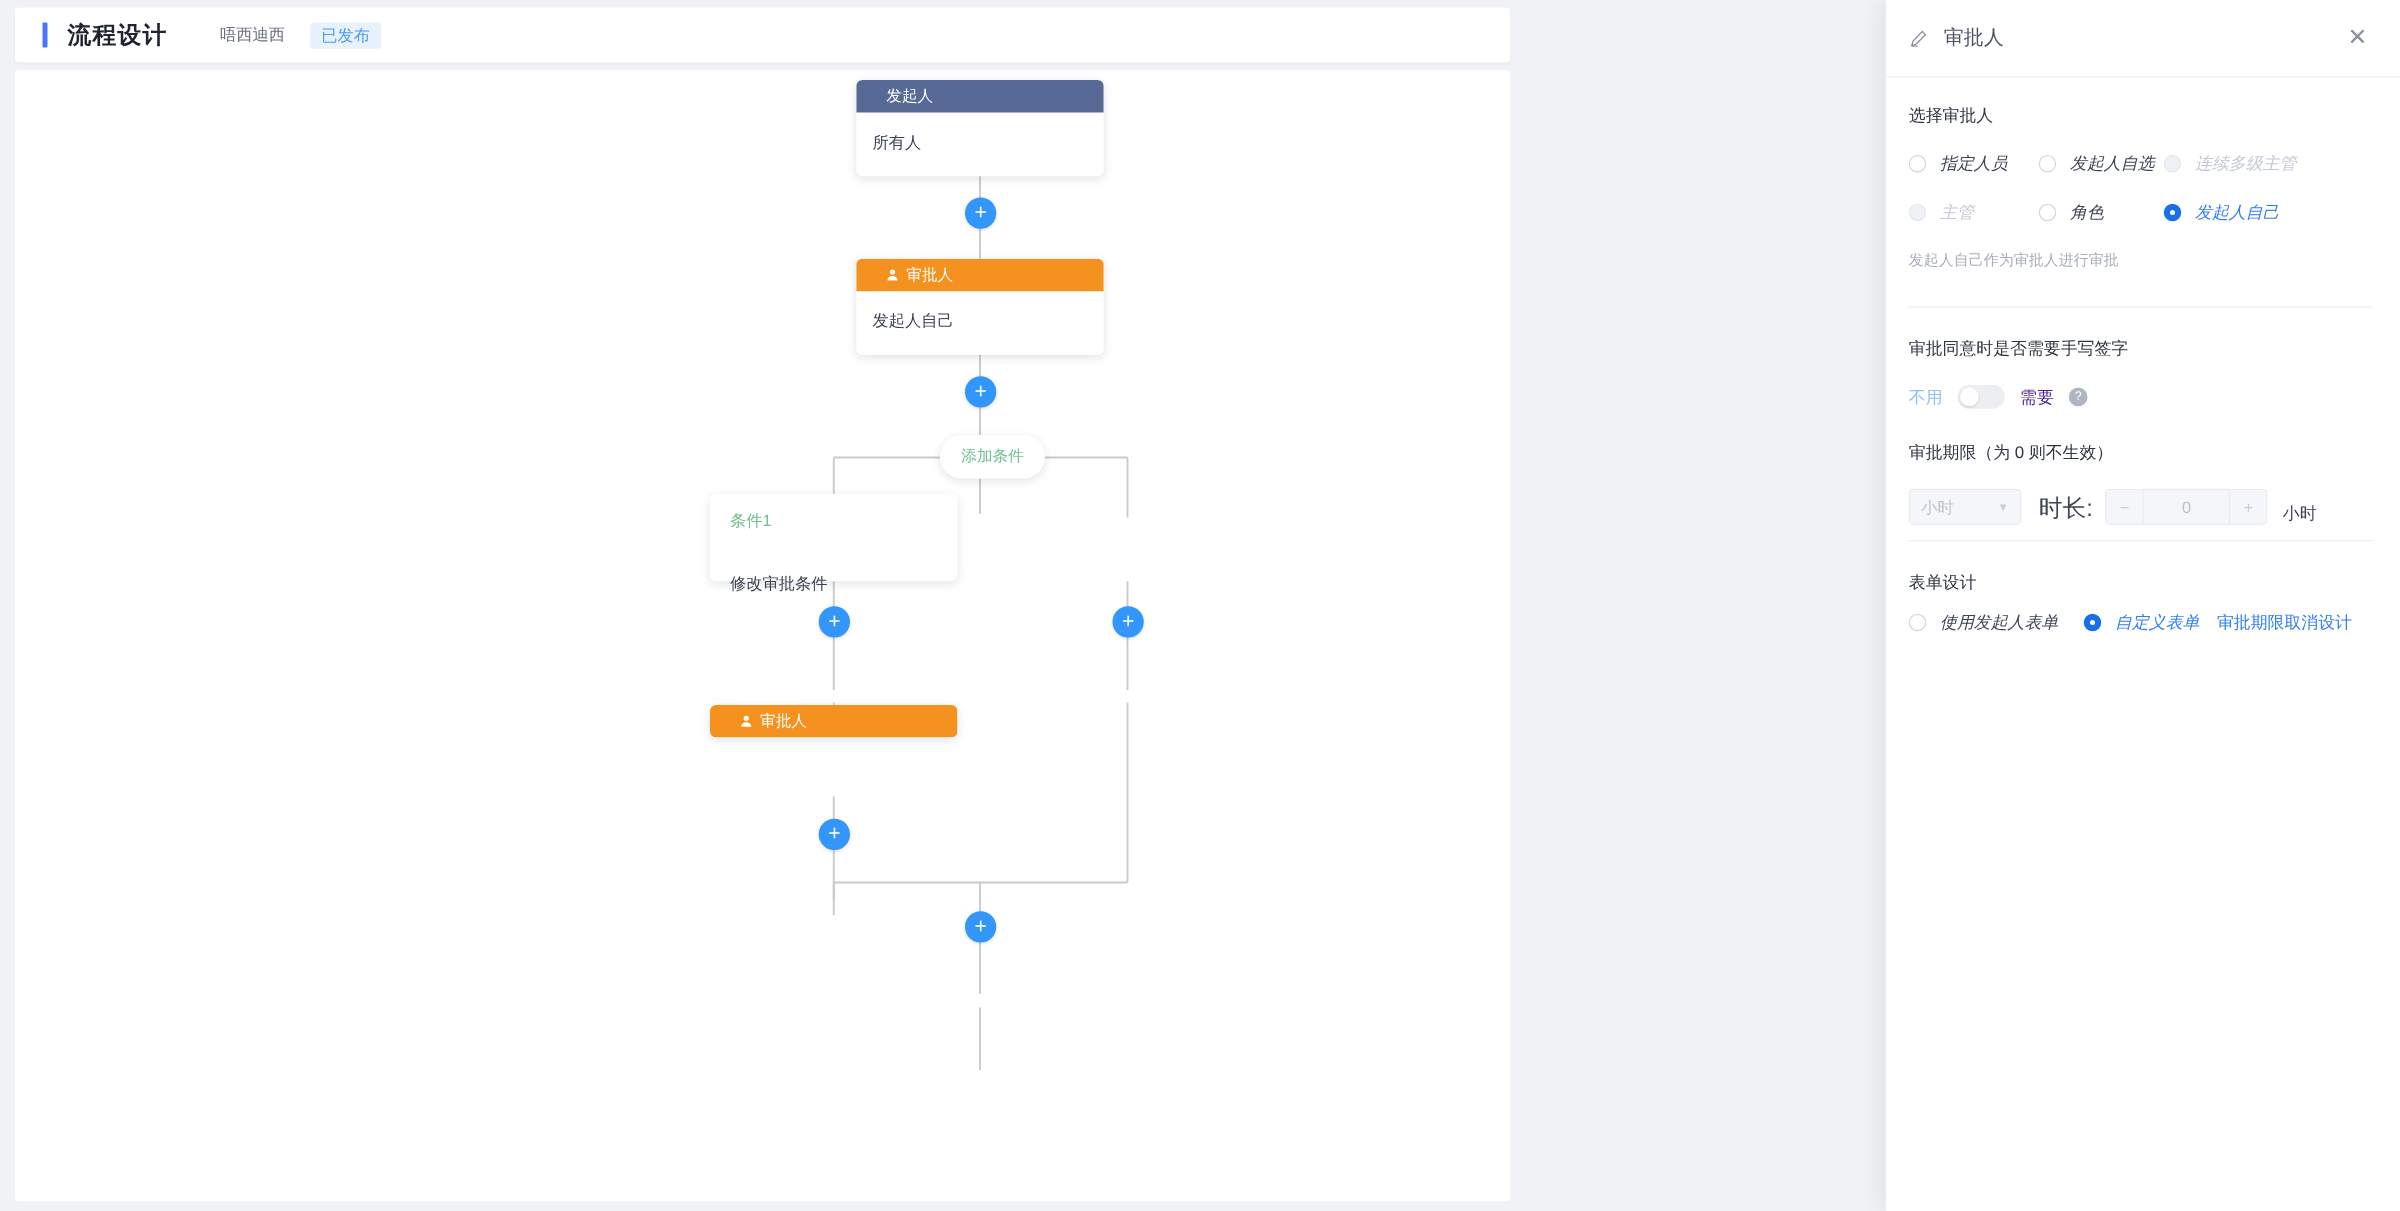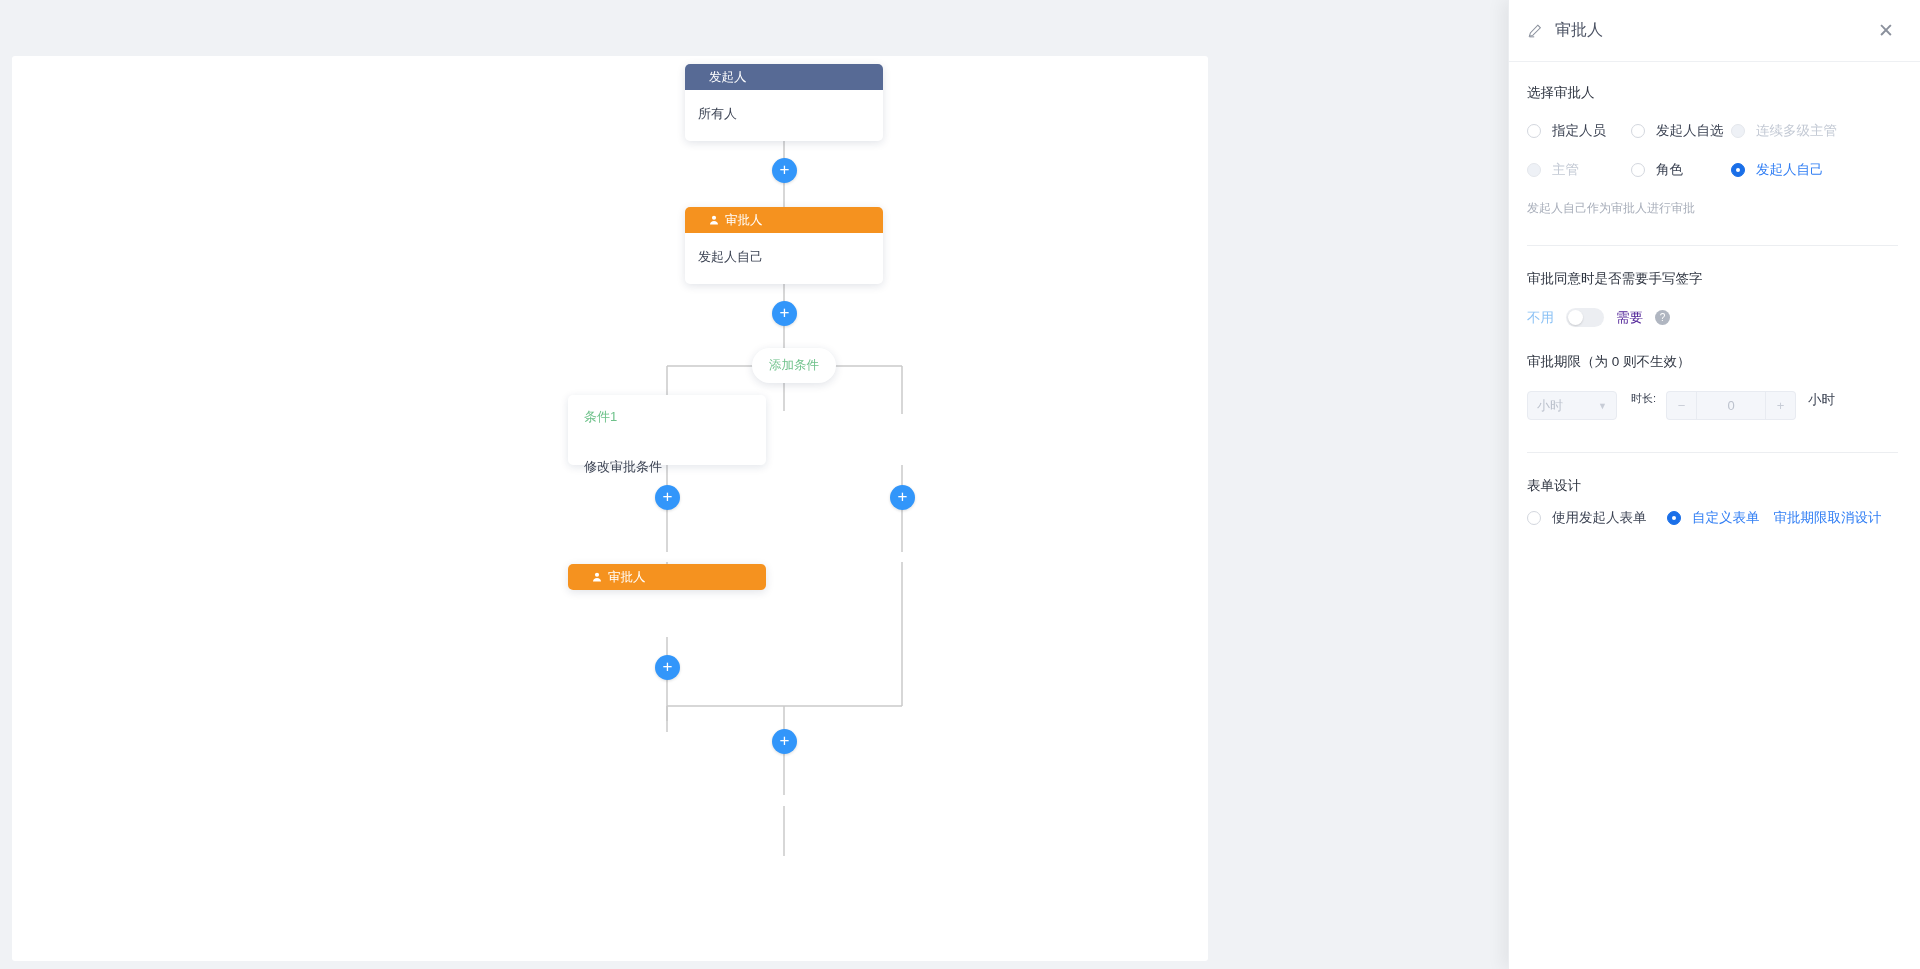--- a/index.html
+++ b/index.html
@@ -137,21 +137,21 @@
   }
   .panel-body { padding: 22px 22px 0 18px; }
 
   .sec-label {
     font-size: 13.5px; color: #2e3440; margin-bottom: 20px;
   }
   .radio-row {
     display: flex; align-items: center; margin-bottom: 21px;
   }
   .radio {
-    display: flex; align-items: center; cursor: pointer;
+    display: flex; align-items: center; cursor: pointer; font-style: italic;
   }
   .radio .dot {
     width: 14px; height: 14px;
     border: 1px solid #d3d7de; border-radius: 50%;
     background: #fff; display: inline-block;
     flex: none;
   }
   .radio .dot.on {
     border-color: #1a6fe8; background: #1a6fe8;
     position: relative;
@@ -190,31 +190,31 @@
     box-shadow: 0 1px 2px rgba(0,0,0,0.15);
   }
   .help {
     width: 15px; height: 15px; border-radius: 50%;
     background: #b0b6c1; color: #fff;
     font-size: 10px; display: inline-flex;
     align-items: center; justify-content: center;
     margin-left: 12px; cursor: pointer;
   }
 
-  .dur-row { display: flex; align-items: flex-start; margin-bottom: 32px; }
+  .dur-row { display: flex; align-items: flex-end; margin-bottom: 12px; }
   .sel-box {
     width: 90px; height: 29px;
     background: #f4f6fa; border: 1px solid #e8ebf1;
     border-radius: 4px;
     display: flex; align-items: center; justify-content: space-between;
     padding: 0 9px;
     font-size: 13px; color: #bcc2cd;
   }
   .chev { font-size: 9px; color: #c7ccd6; }
-  .dur-lbl { font-size: 11px; color: #3c4353; margin: 0 10px 0 14px; }
+  .dur-lbl { font-size: 19px; color: #3c4353; margin: 0 10px 0 14px; }
   .stepper { display: flex; height: 29px; }
   .stepper .btn {
     width: 30px; background: #f4f6fa;
     border: 1px solid #e8ebf1;
     display: flex; align-items: center; justify-content: center;
     color: #c7ccd6; font-size: 13px; cursor: pointer;
   }
   .stepper .btn.left { border-radius: 4px 0 0 4px; border-right: none; }
   .stepper .btn.right { border-radius: 0 4px 4px 0; border-left: none; }
   .stepper .val {
@@ -231,20 +231,26 @@
   }
   .link {
     font-size: 13.5px; color: #2f7df4; cursor: pointer; margin-left: 14px;
   }
 </style>
 </head>
 <body>
 
 <div class="app">
 
+  <div class="header">
+    <div class="header-accent"></div>
+    <div class="header-title">流程设计</div>
+    <div class="header-sub">唔西迪西</div>
+    <div class="header-badge">已发布</div>
+  </div>
 
   <div class="canvas">
 
     <svg class="flow-svg" width="1196" height="905">
       <g stroke="#cacaca" stroke-width="1.5" fill="none">
 
         <line x1="772" y1="83" x2="772" y2="168"></line>
         <line x1="772" y1="180" x2="772" y2="226"></line>
 
         <line x1="772" y1="226" x2="772" y2="311"></line>

